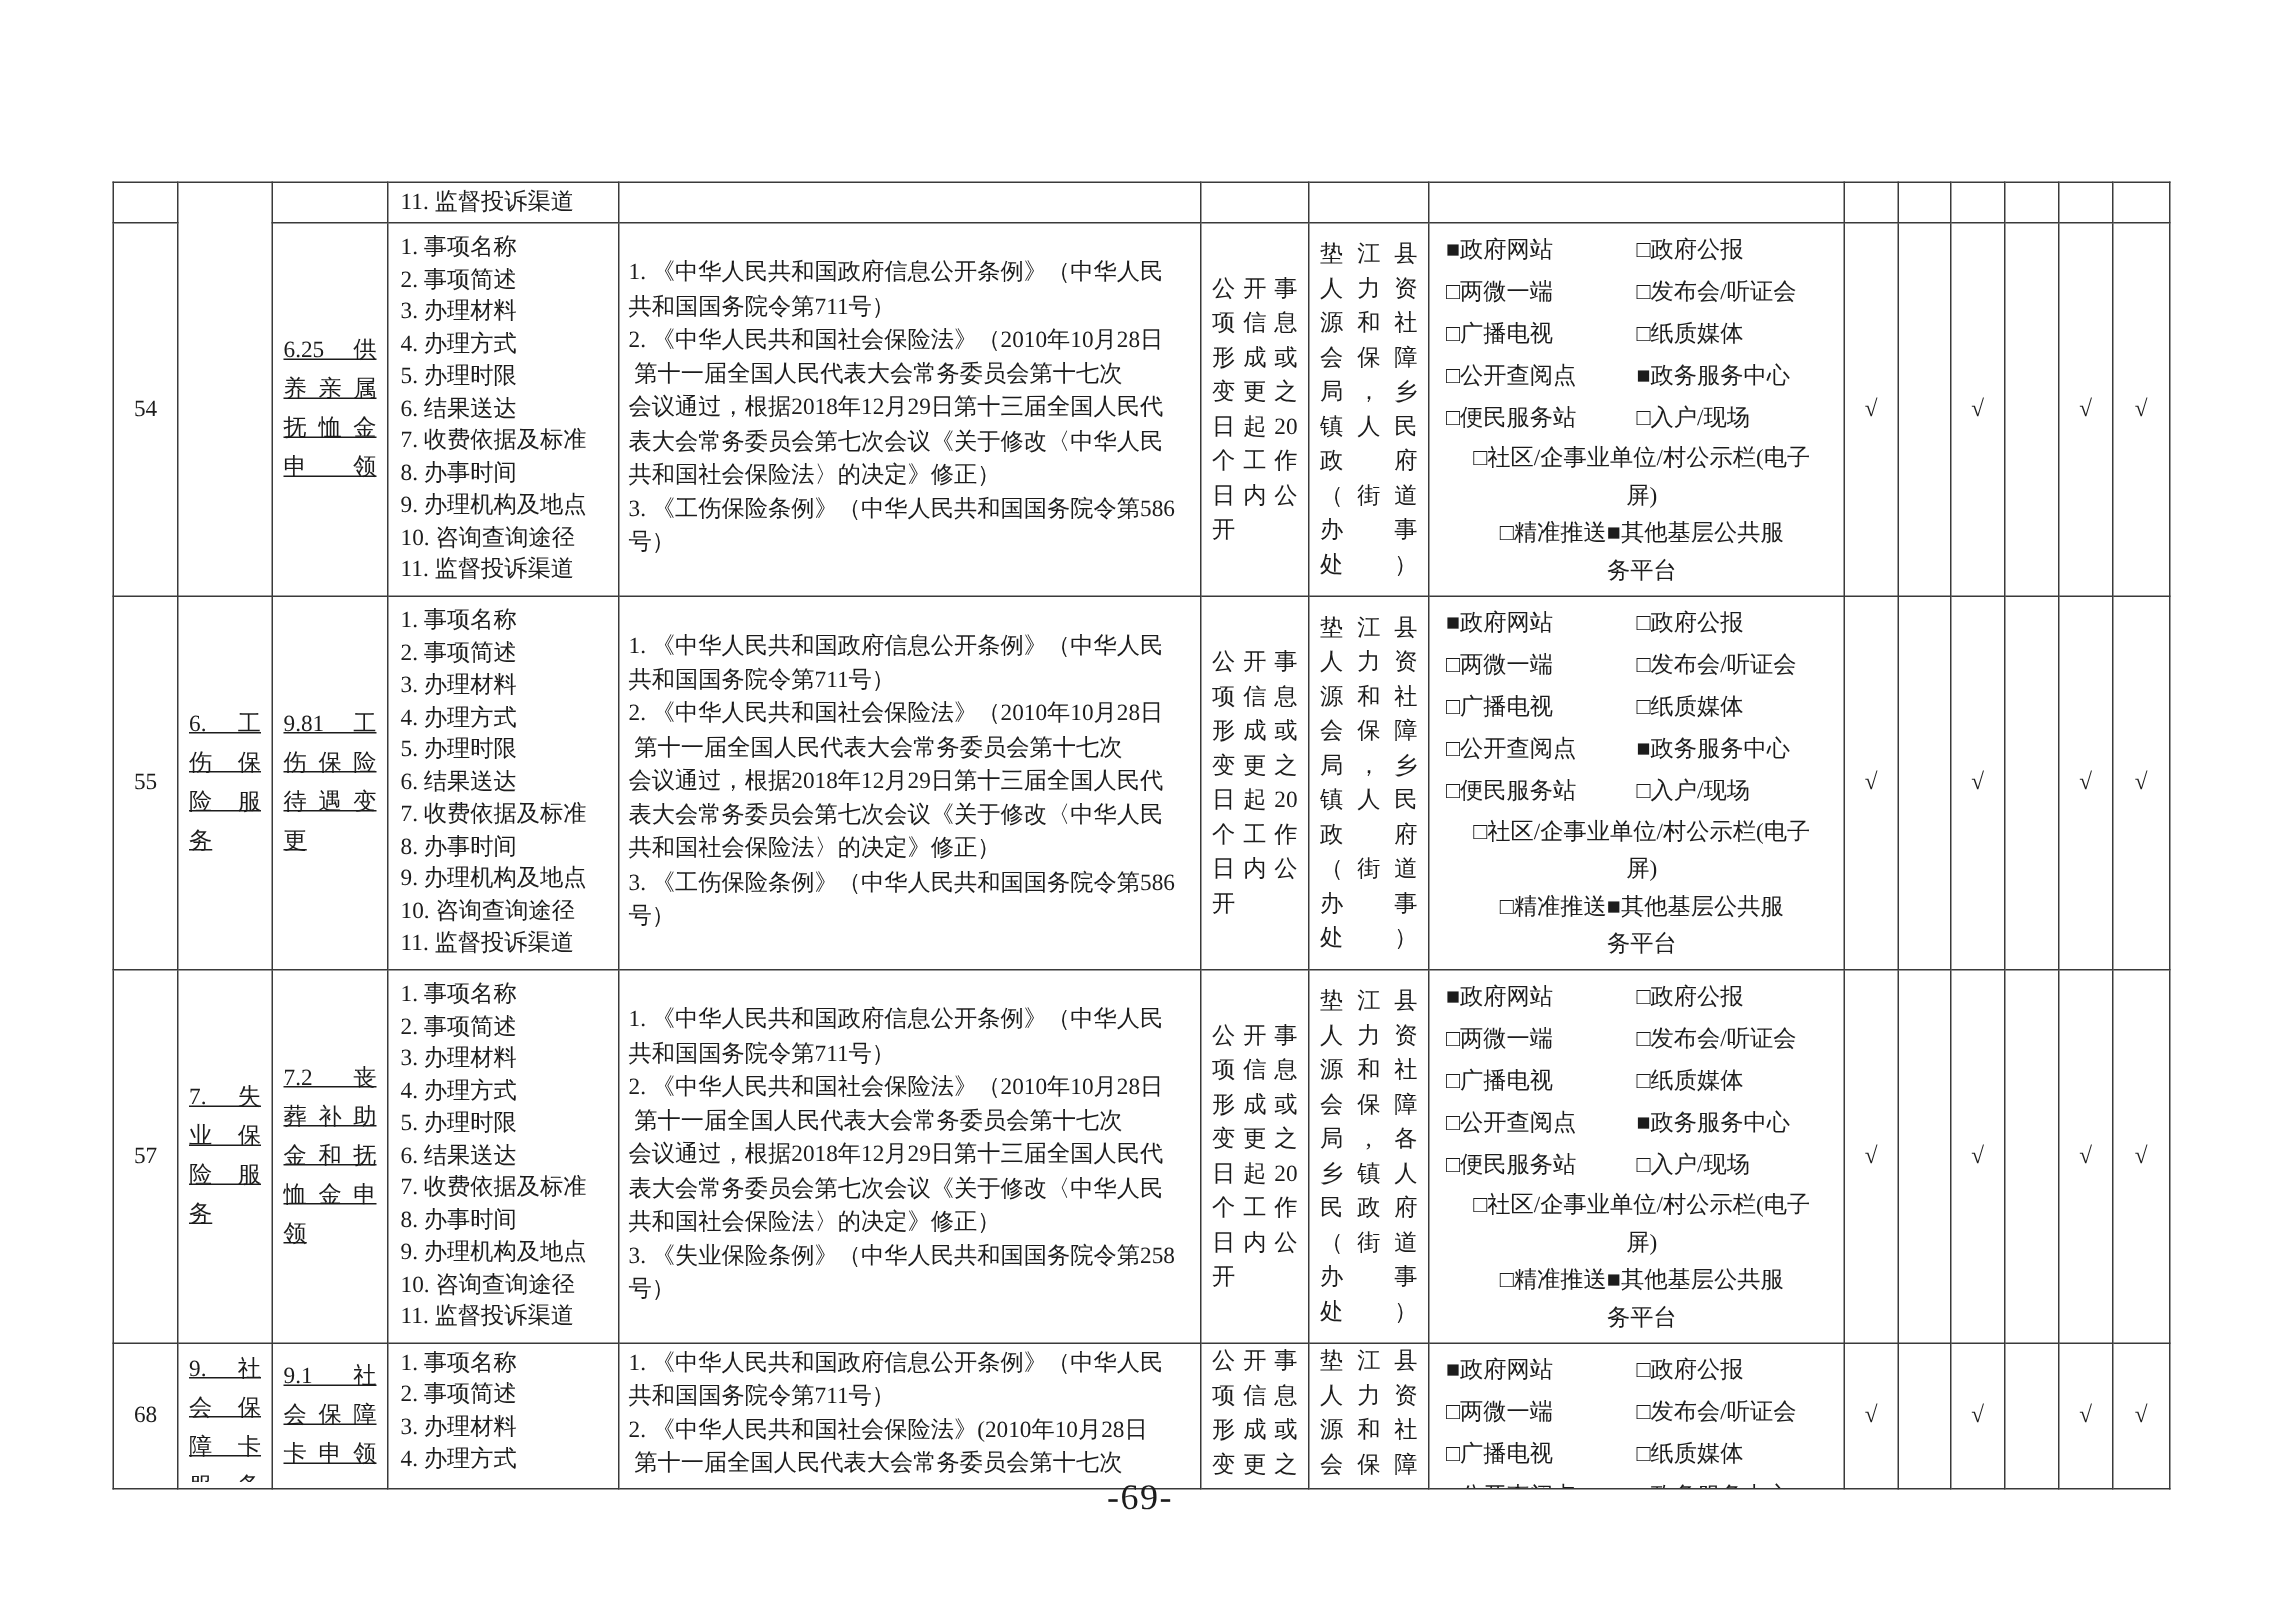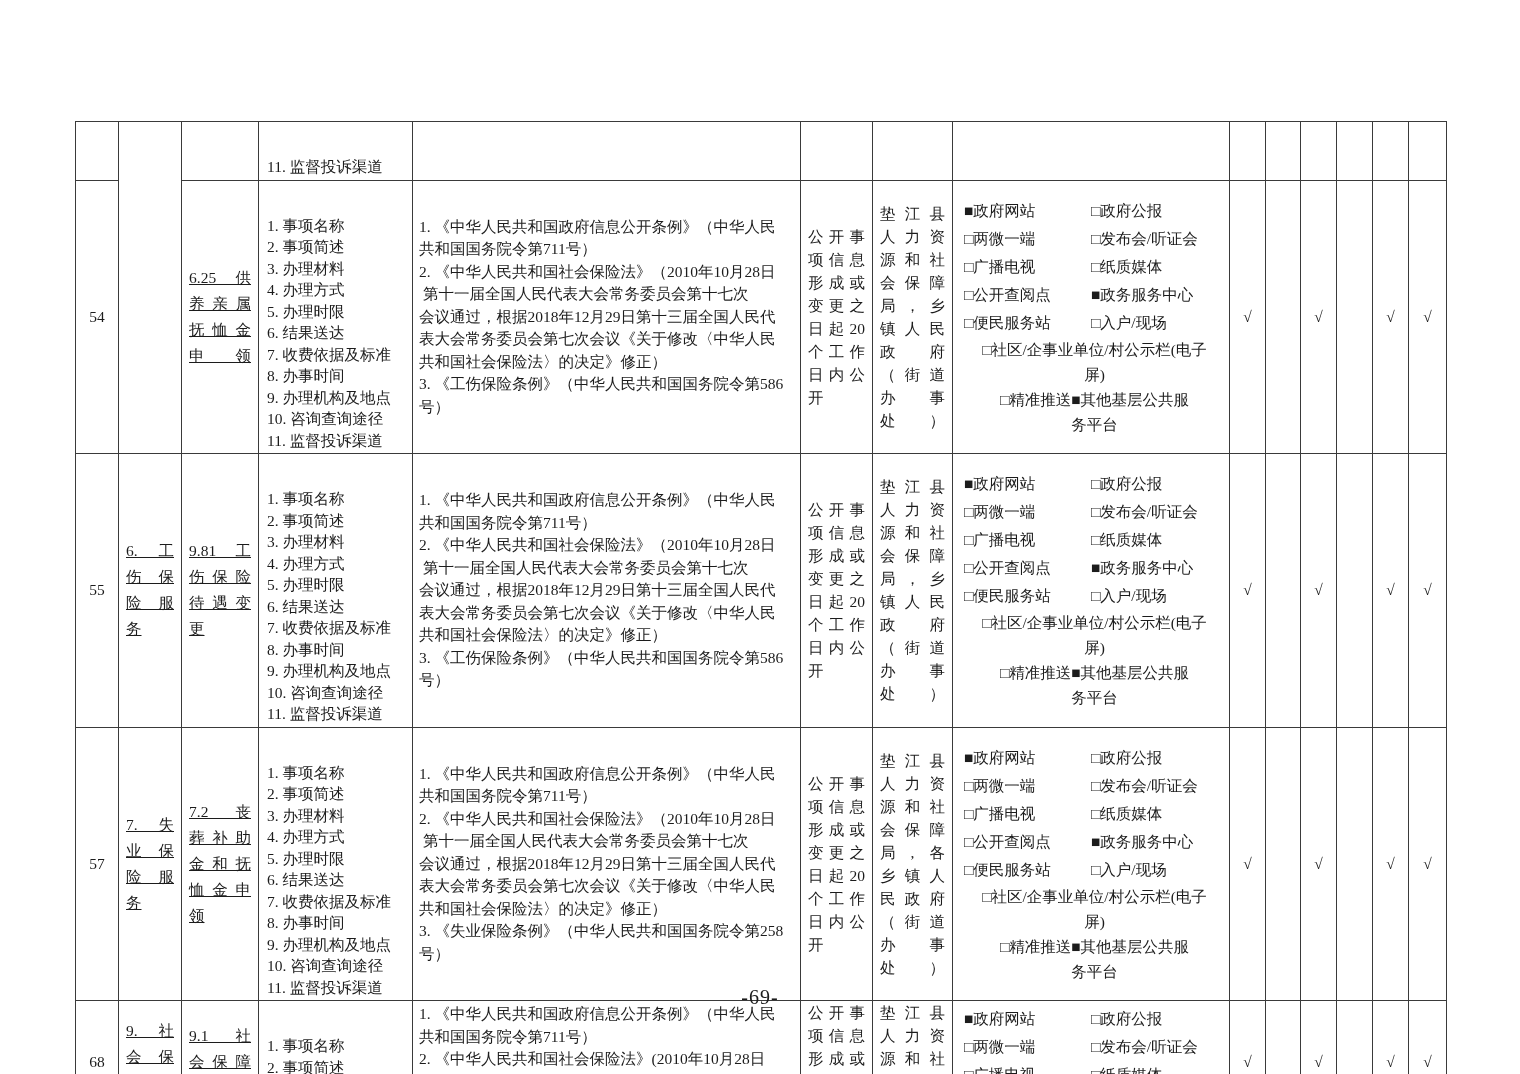--- a/index.html
+++ b/index.html
@@ -30,21 +30,20 @@
     text-align-last:justify;
     padding:0 7px;
     line-height:23px;
   }
   .cell-no{text-align:center;font-size:16px;}
   .cell-item .v-justify,.cell-cat .v-justify{line-height:26px;text-decoration:underline;}
   .cell-content div{
     white-space:pre-wrap;
     line-height:21.5px;
     padding:2px 2px 2px 8px;
-    margin-top:32px;
   }
   .cell-legal div{
     white-space:pre-wrap;
     line-height:22.5px;
     padding:2px 2px 2px 6px;
   }
   .cell-time div{line-height:23px;}
   .cell-agency div{line-height:23px;}
   .channels{padding:4px 4px 4px 11px;}
   .ch-cols{display:flex;}
@@ -55,21 +54,21 @@
   tr.row-partial{height:26px;}
   tr.row-54{height:240px;}
   tr.row-55{height:239px;}
   tr.row-57{height:235px;}
   tr.row-68{height:90px;}
   tr.row-68 td.top{vertical-align:top;}
   tr.row-68 .clip{max-height:88px;overflow:hidden;}
   .page-number{
     position:absolute;left:0;right:0;top:986px;
     text-align:center;
-    font-size:20px;letter-spacing:1px;
+    font-size:24px;letter-spacing:1px;
   }
 </style>
 </head>
 <body>
 
 <div class="page">
 
   <table class="doc-table">
     <colgroup>
       <col style="width:43px">

